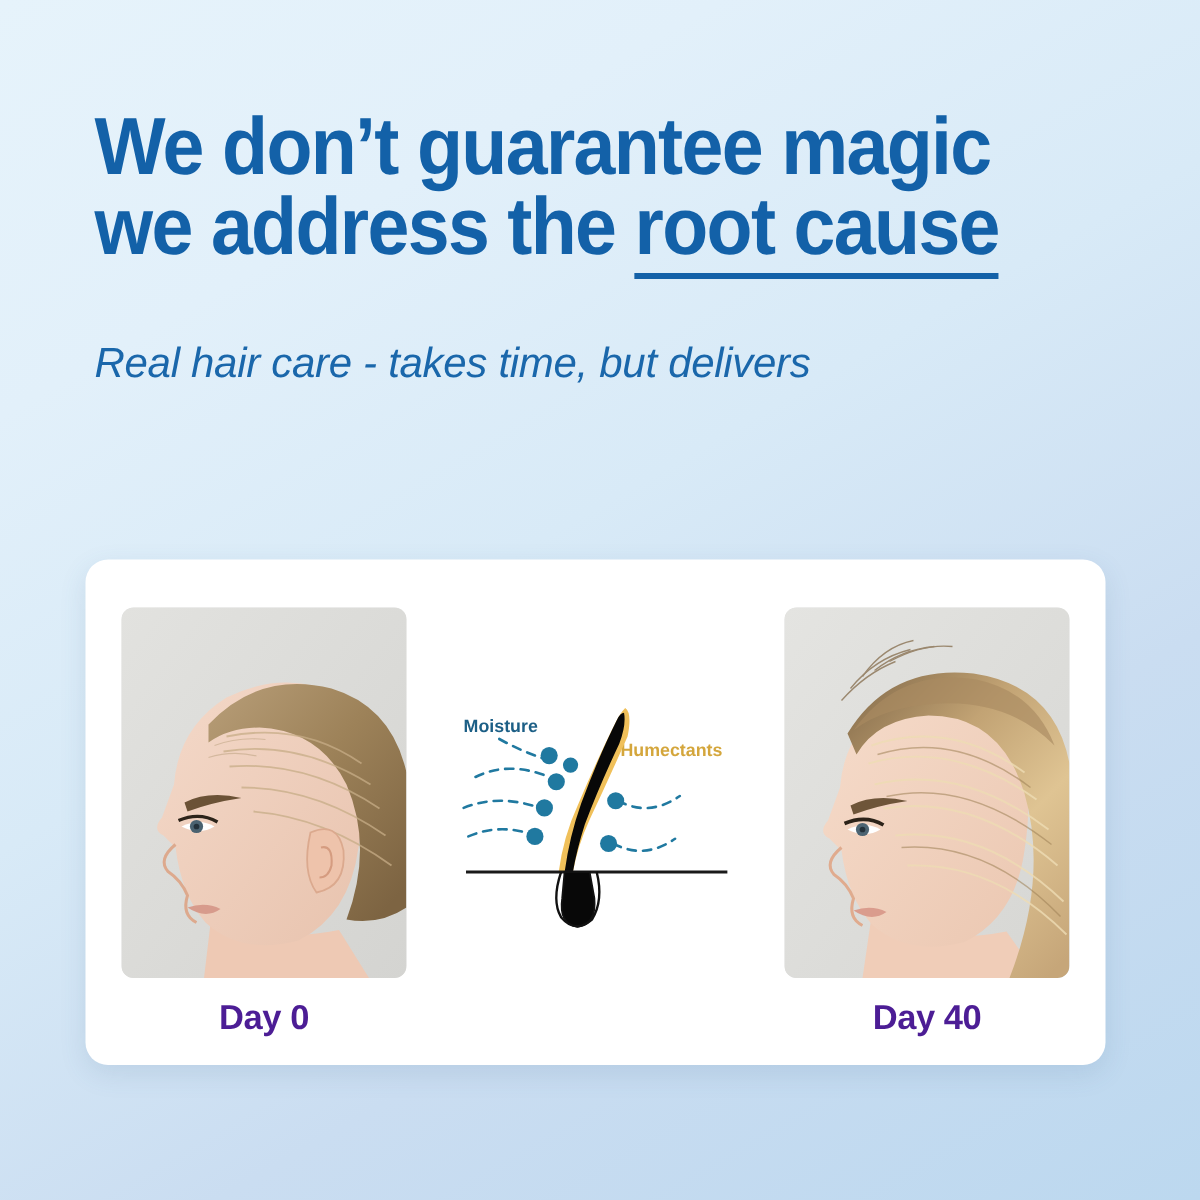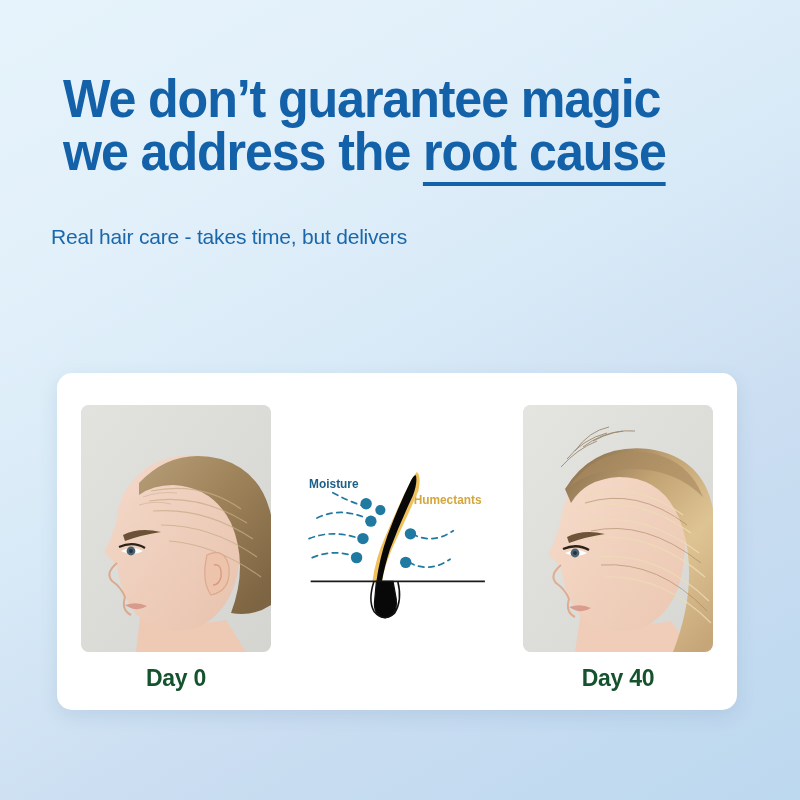--- a/index.html
+++ b/index.html
@@ -42,28 +42,29 @@
   }
   .headline .line { display:block; }
 
   .headline .underlined {
     border-bottom:4px solid #1361a8;
     padding-bottom:1px;
   }
 
   .subhead {
     position:absolute;
-    left:51px;
+    left:63px;
     top:222px;
     width:620px;
     color:#1a67ab;
-    font-size:21px;
+    font-size:28px;
     line-height:1.42;
     font-weight:400;
     letter-spacing:-0.2px;
+    font-style:italic;
   }
   .subhead .line { display:block; }
 
   
   .card {
     position:absolute;
     left:57px;
     top:373px;
     width:680px;
     height:337px;
@@ -97,21 +98,21 @@
     background:#dcdcda;
   }
   .panel.side.left  .photo-frame { left:24px; }
   .panel.side.right .photo-frame { right:24px; }
 
   .day-label {
     position:absolute;
     top:292px;
     width:190px;
     text-align:center;
-    color:#14532d;
+    color:#4c1d95;
     font-size:23px;
     font-weight:700;
     letter-spacing:-0.3px;
   }
   .panel.side.left  .day-label { left:24px; }
   .panel.side.right .day-label { right:24px; }
 
   
   .photo-svg { display:block; width:100%; height:100%; }
 

